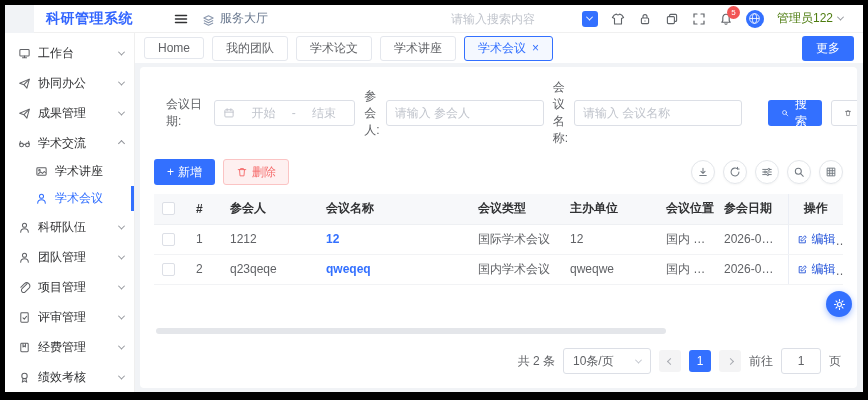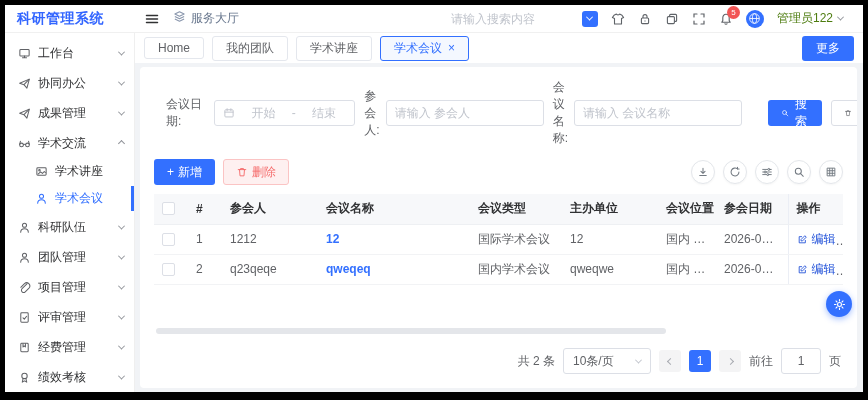--- a/index.html
+++ b/index.html
@@ -1,24 +1,24 @@
 <!DOCTYPE html>
 <html><head>
 <meta charset="utf-8">
 <style>
   * { margin:0; padding:0; box-sizing:border-box; }
   html,body { width:868px; height:400px; background:#000; font-family:"Liberation Sans","DejaVu Sans",sans-serif; }
   .stage { position:relative; width:868px; height:400px; background:#000; overflow:hidden; }
   .app { position:absolute; left:5px; top:5px; right:5px; bottom:8px; background:#f1f3f6; display:flex; flex-direction:column; overflow:hidden; }
 
   
-  .header { height:28px; background:#fff; display:flex; align-items:center; flex:0 0 28px; border-bottom:1px solid #f0f0f0; }
+  .header { height:28px; background:#fff; display:flex; align-items:center; flex:0 0 28px; border-bottom:1px solid #f0f0f0;margin-left:29px; }
   .logo { width:130px; flex:0 0 130px; font-size:14px; font-weight:bold; color:#3366ff; padding-left:12px; letter-spacing:.5px; }
   .hamburger { margin-left:10px; color:#303133; display:flex; align-items:center; cursor:pointer; }
-  .crumb { display:flex; align-items:flex-start; gap:5px; margin-left:14px; font-size:12px; color:#66758c; }
+  .crumb { display:flex; align-items:flex-end; gap:5px; margin-left:14px; font-size:12px; color:#66758c; }
   .header-right { margin-left:auto; display:flex; align-items:center; gap:13px; padding-right:20px; }
   .hsearch { border:none; outline:none; width:118px; font-size:12px; color:#333; background:transparent; }
   .hsearch::placeholder { color:#c0c4cc; }
   .hicon { color:#5f6368; display:flex; align-items:center; position:relative; cursor:pointer; }
   .bluebox { width:16px; height:16px; background:#3370ff; border-radius:3px; display:flex; align-items:center; justify-content:center; }
   .badge { position:absolute; top:-6px; right:-7px; min-width:13px; height:13px; border-radius:7px; background:#f25555; color:#fff; font-size:8px; display:flex; align-items:center; justify-content:center; padding:0 2px; }
   .avatar { width:18px; height:18px; border-radius:50%; background:#3370ff; display:flex; align-items:center; justify-content:center; }
   .uname { font-size:12px; color:#4d7c0f; display:flex; align-items:center; gap:5px; }
 
   
@@ -63,21 +63,21 @@
   
   .tools { display:flex; align-items:center; gap:8px; padding:2px 14px 9px; }
   .tools .right { margin-left:auto; display:flex; gap:8px; }
   .circ { width:24px; height:24px; border-radius:50%; border:1px solid #e4e7eb; background:#fff; color:#737a82; display:flex; align-items:center; justify-content:center; cursor:pointer; box-shadow:0 1px 2px rgba(0,0,0,.04); }
 
   
   .table-wrap { margin:0 14px; flex:1; position:relative; min-height:0; }
   table { width:100%; border-collapse:collapse; font-size:12px; color:#606266; table-layout:fixed; }
   th { background:#f7f8fa; color:#303133; font-weight:bold; height:30px; text-align:left; padding:0 8px; border-bottom:1px solid #eef0f3; white-space:nowrap; overflow:hidden; }
   td { height:30px; padding:0 8px; border-bottom:1px solid #f2f3f5; white-space:nowrap; overflow:hidden; text-overflow:ellipsis; }
-  .col-action { border-left:1px solid #ebeef5; text-align:left; }
+  .col-action { border-left:1px solid #ebeef5; text-align:center; }
   .cb { width:13px; height:13px; border:1px solid #dcdfe6; border-radius:2px; background:#fff; cursor:pointer; }
   .link-strong { color:#3370ff; font-weight:bold; cursor:pointer; }
   .edit-link { color:#1d4ed8; display:inline-flex; align-items:center; gap:4px; cursor:pointer; }
   .hscroll { position:absolute; left:2px; bottom:4px; width:74%; height:6px; background:#e4e6ea; border-radius:3px; }
 
   
   .pager { display:flex; align-items:center; justify-content:flex-end; gap:8px; padding:10px 16px 14px; font-size:12px; color:#606266; }
   .psel { width:88px; height:26px; border:1px solid #dcdfe6; border-radius:3px; display:flex; align-items:center; justify-content:space-between; padding:0 9px; color:#606266; cursor:pointer; }
   .psel .chev { color:#c0c4cc; }
   .pbtn { width:22px; height:22px; border-radius:3px; background:#f4f4f5; color:#a8abb2; display:flex; align-items:center; justify-content:center; cursor:pointer; }
@@ -282,20 +282,23 @@
       </div>
     </div>
 
     <div class="main">
       <div class="tabbar">
         <div class="tab">
               <span>Home</span>
             </div>
         <div class="tab">
               <span>我的团队</span>
+            </div>
+        <div class="tab">
+              <span>学术论文</span>
             </div>
         <div class="tab">
               <span>学术讲座</span>
             </div>
         <div class="tab active">
           <span>学术会议</span>
           <span class="x">×</span>
         </div>
         <button class="more-btn">更多</button>
       </div>

